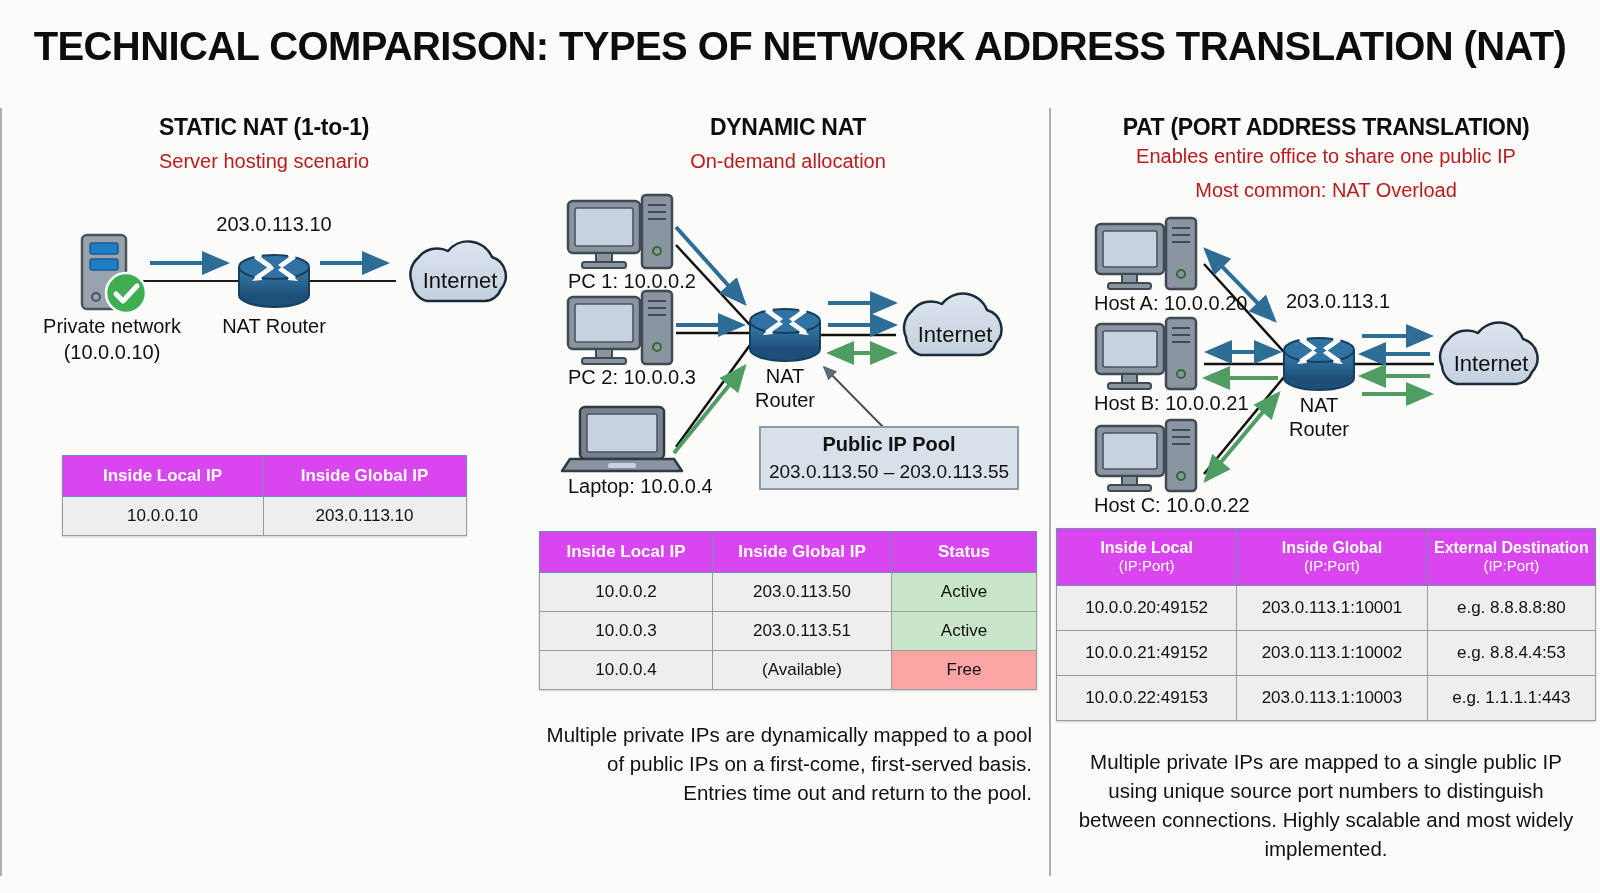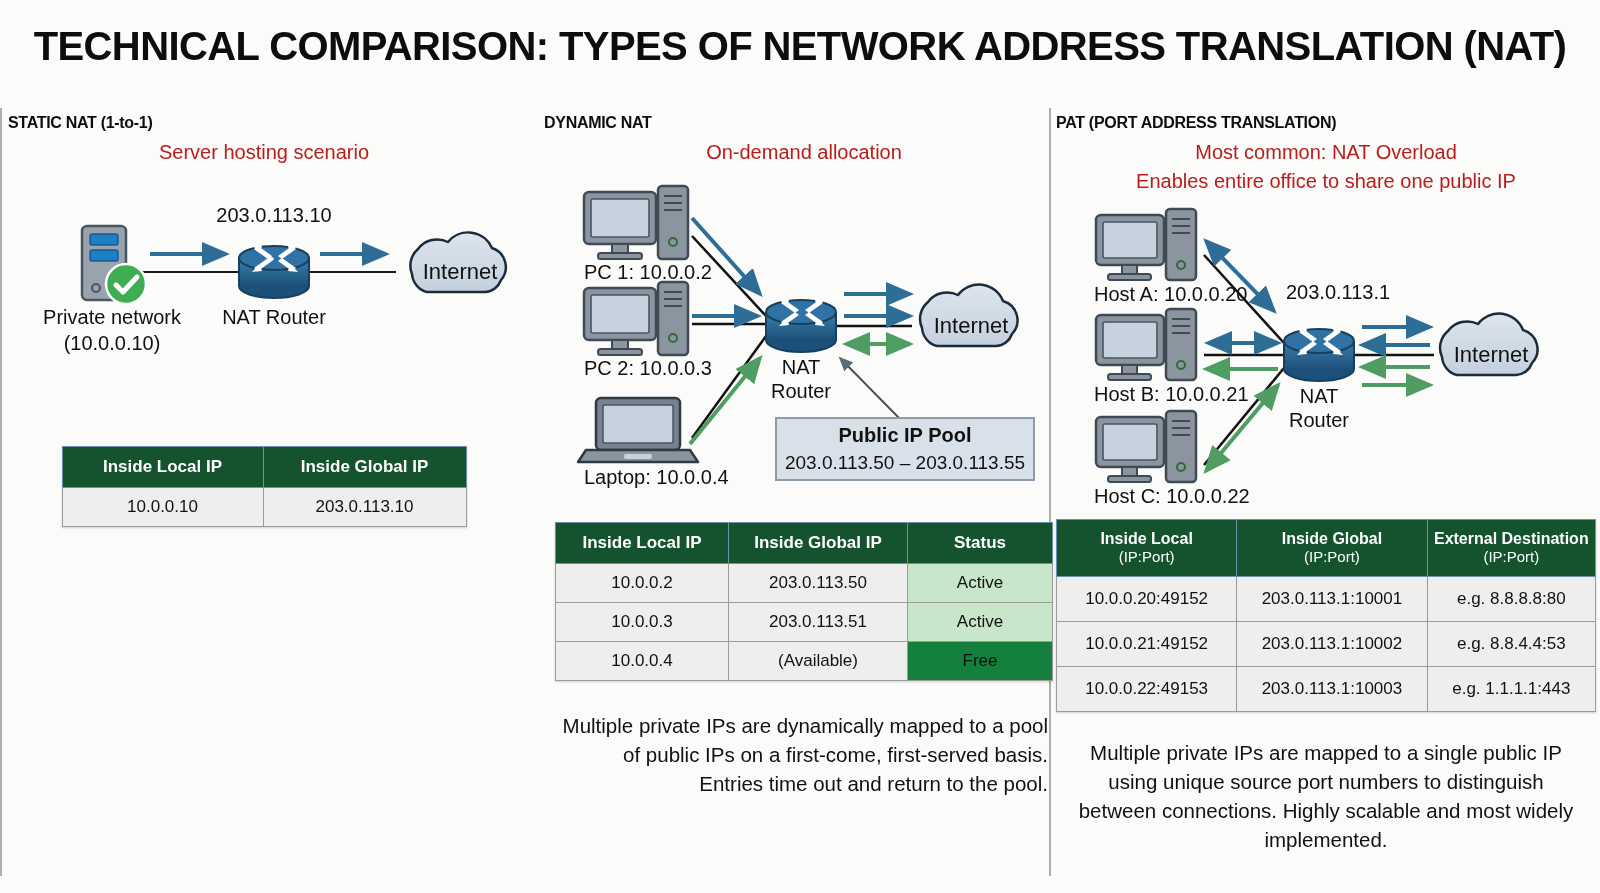--- a/index.html
+++ b/index.html
@@ -32,34 +32,35 @@
     white-space: nowrap;
   }
 
   
   .col {
     position: absolute;
     top: 100px;
     height: 780px;
   }
   .col-1 { left: 8px;   width: 512px; }
-  .col-2 { left: 544px; width: 520px; }
+  .col-2 { left: 528px; width: 520px; }
   .col-3 { left: 1056px;width: 540px; }
 
   .divider {
     position: absolute;
     top: 108px;
     width: 2px;
     height: 768px;
     background: #aeaeae;
   }
   .div-2 { left: 1049px; }
 
   .col-title {
-    font-size: 16px;
+    text-align: center;
+    font-size: 23px;
     font-weight: bold;
     color: #0d0d0d;
     letter-spacing: -0.3px;
     white-space: nowrap;
     margin-top: 14px;
   }
   .col-sub {
     text-align: center;
     font-size: 20px;
     color: #b91c1c;
@@ -72,21 +73,21 @@
   .stage svg { display: block; }
 
   
   table.nat {
     border-collapse: collapse;
     font-size: 18px;
     background: #ffffff;
     box-shadow: 0 1px 2px rgba(0,0,0,0.18);
   }
   table.nat th {
-    background: #14532d;
+    background: #d946ef;
     color: #ffffff;
     font-weight: bold;
     font-size: 17px;
     padding: 10px 6px;
     border: 1px solid #6d91ad;
     text-align: center;
     line-height: 1.15;
   }
   table.nat th .sub {
     display: block;
@@ -96,21 +97,21 @@
   table.nat td {
     background: #eeeeee;
     color: #111111;
     padding: 9px 6px;
     border: 1px solid #9b9b9b;
     text-align: center;
     font-size: 17px;
     white-space: nowrap;
   }
   table.nat td.green { background: #c8e6c9; }
-  table.nat td.plain { background: #15803d; }
+  table.nat td.plain { background: #fca5a5; }
   table.nat.small td { font-size: 17px; padding: 12px 5px; }
   table.nat.small th { font-size: 16px; }
 
   .table-wrap { display: flex; justify-content: center; }
 
   
   .foot {
     text-align: center;
     font-size: 20.5px;
     line-height: 1.42;
@@ -359,22 +360,22 @@
           </tr>
         </tbody>
       </table>
     </div>
 
     <div class="foot" style="margin-top:30px;text-align:right;">Multiple private IPs are dynamically mapped to a pool of public IPs on a first-come, first-served basis. Entries time out and return to the pool.</div>
   </div>
 
   <div class="col col-3">
     <div class="col-title">PAT (PORT ADDRESS TRANSLATION)</div>
+    <div class="col-sub" style="margin-top:2px;">Enables entire office to share one public IP</div>
     <div class="col-sub">Most common: NAT Overload</div>
-    <div class="col-sub" style="margin-top:2px;">Enables entire office to share one public IP</div>
 
     <div class="stage" style="margin-top:8px;">
       <svg width="540" height="310" viewBox="0 0 540 310">
 
         <line x1="148" y1="52" x2="228" y2="140" stroke="#111" stroke-width="2.5"></line>
         <line x1="148" y1="152" x2="228" y2="152" stroke="#111" stroke-width="2.5"></line>
         <line x1="148" y1="262" x2="228" y2="165" stroke="#111" stroke-width="2.5"></line>
         <line x1="298" y1="152" x2="378" y2="152" stroke="#111" stroke-width="2.5"></line>
 
         <g>

